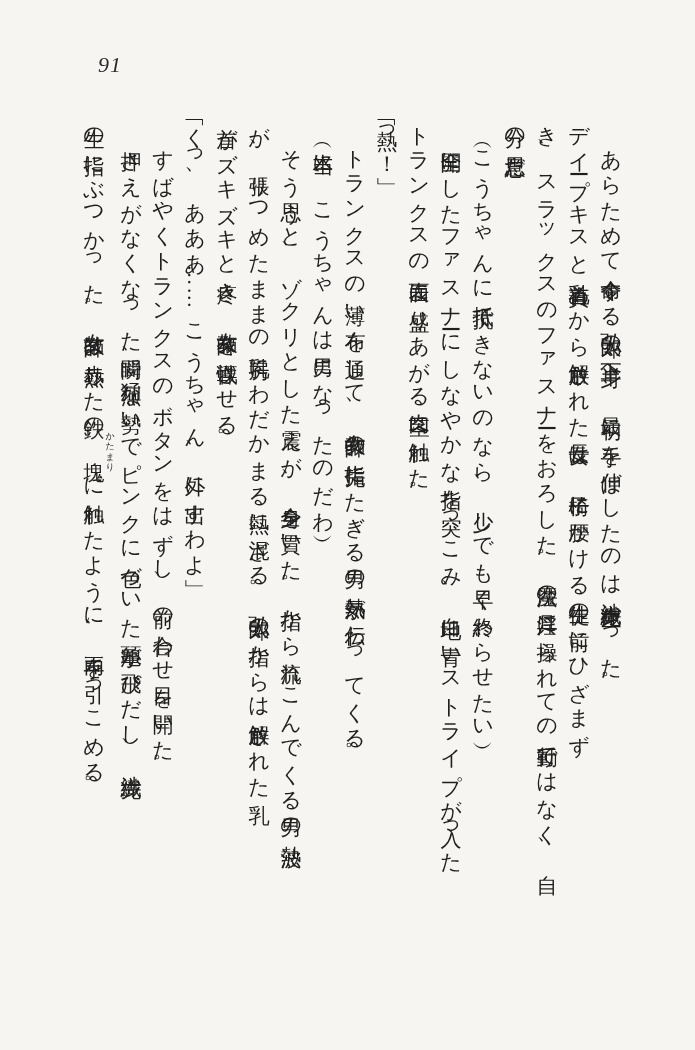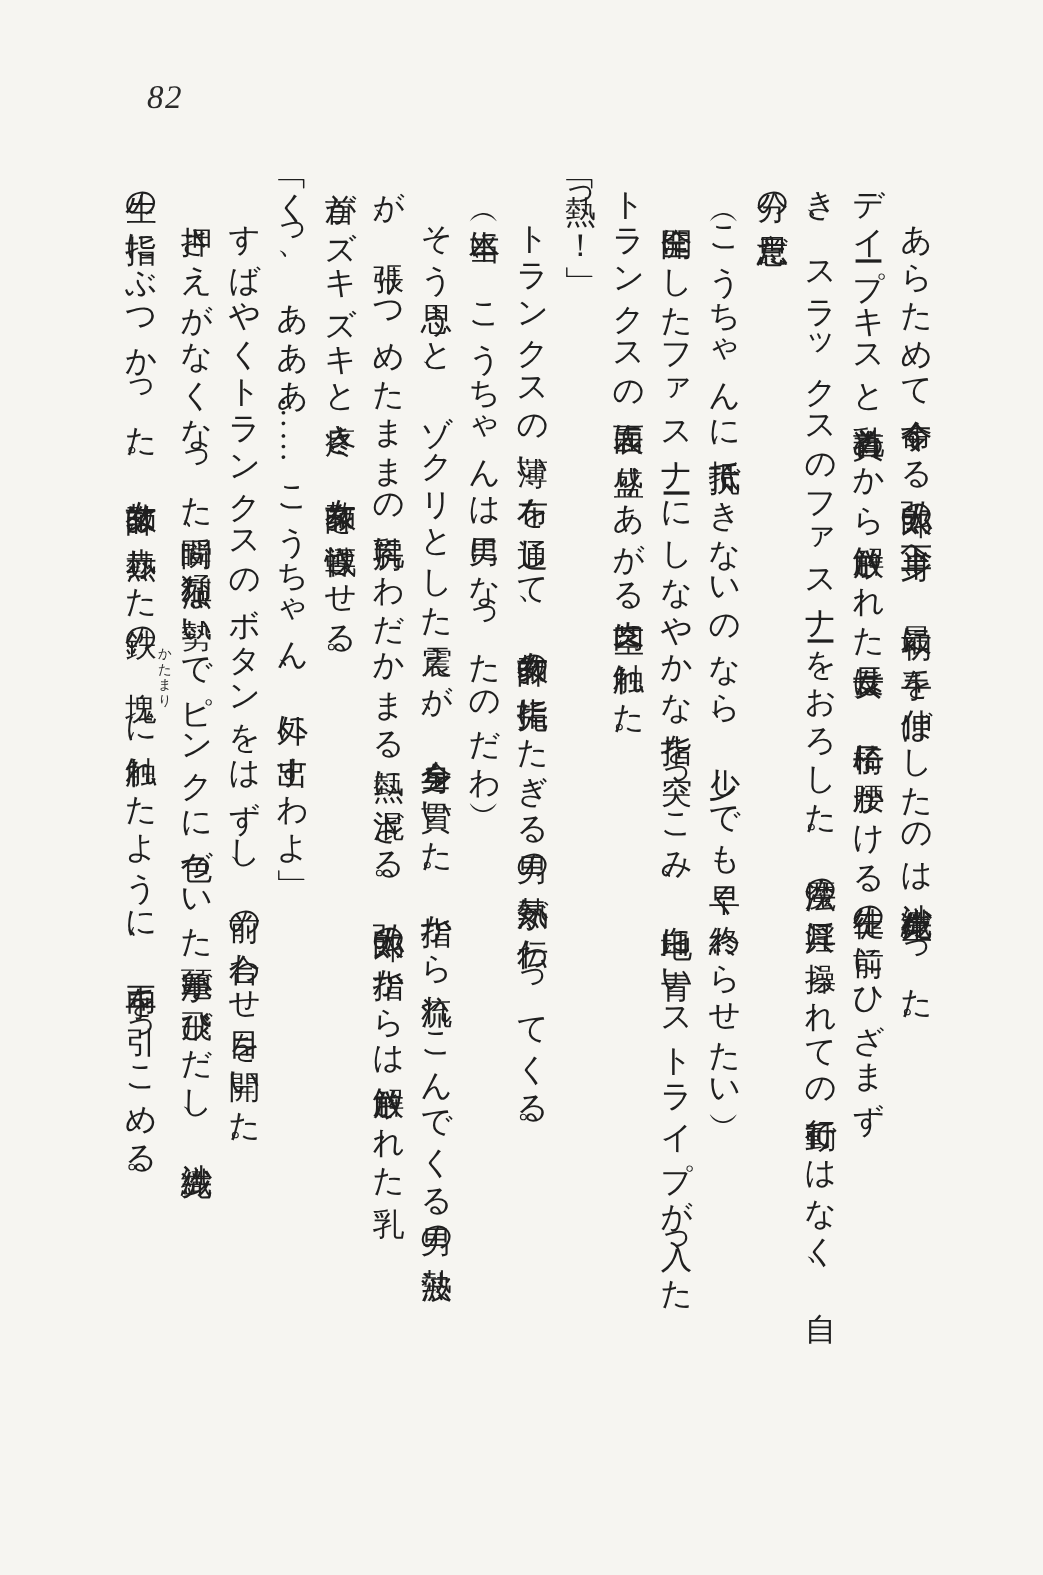--- a/index.html
+++ b/index.html
@@ -52,21 +52,21 @@
   rt {
     font-size: 9px;
     letter-spacing: 0;
     color: #2a2a2a;
   }
 </style>
 </head>
 <body style="background: rgb(246, 245, 241);">
 
 <div class="page">
-  <div class="page-number">82</div>
+  <div class="page-number">91</div>
   <div class="text-area" id="text-area" style="color: rgb(31, 31, 31);">
       <div class="line indent">あらためて命令する弘太郎の下半身へ、最初に手を伸ばしたのは沙織先生だった。</div>
       <div class="line">デイープキスと乳首責めから解放された長女は、椅子に腰かける生徒の前にひざまず</div>
       <div class="line">き、スラックスのファスナーをおろした。魔法の淫具に操られての行動ではなく、自</div>
       <div class="line">分の意思だ。</div>
       <div class="line indent">（こうちゃんに抵抗できないのなら、少しでも早く終わらせたい）</div>
       <div class="line indent">全開にしたファスナーにしなやかな指を突っこみ、白地に青いストライプが入った</div>
       <div class="line">トランクスの表面に盛りあがる肉茎に触れた。</div>
       <div class="line">「熱っ！」</div>
       <div class="line indent">トランクスの薄い布を通して、女教師の指先にたぎる男の熱気が伝わってくる。</div>

